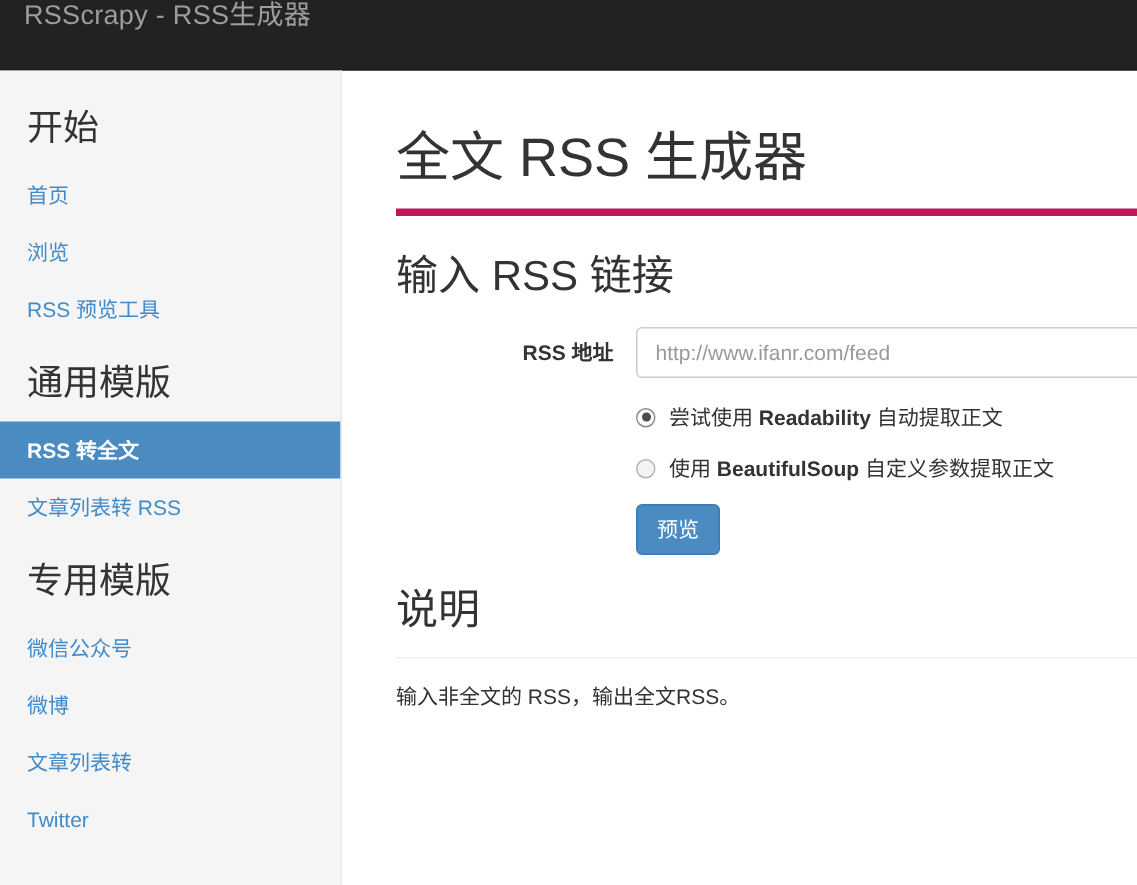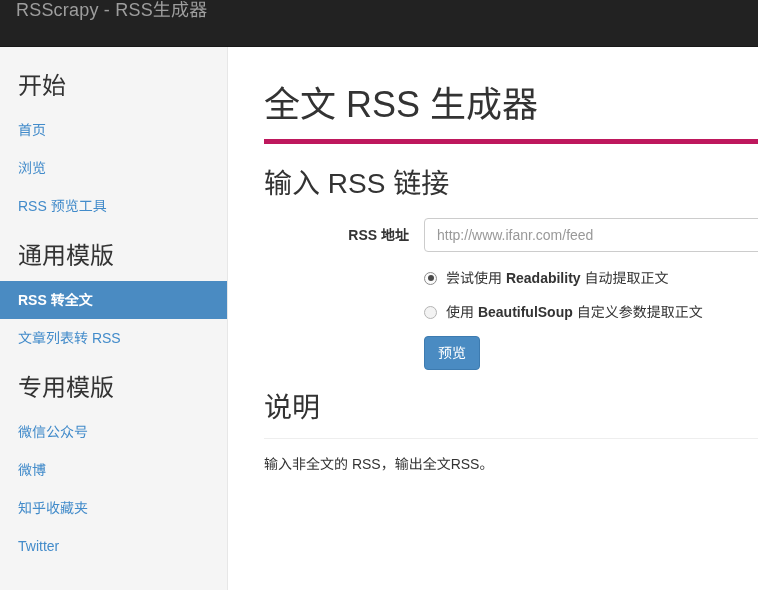--- a/index.html
+++ b/index.html
@@ -226,21 +226,21 @@
     <div>
       <div class="sidebar-heading">通用模版</div>
       <a class="nav-link active" href="#">RSS 转全文</a>
       <a class="nav-link" href="#">文章列表转 RSS</a>
     </div>
 
     <div>
       <div class="sidebar-heading">专用模版</div>
       <a class="nav-link" href="#">微信公众号</a>
       <a class="nav-link" href="#">微博</a>
-      <a class="nav-link" href="#">知乎收藏夹</a>
+      <a class="nav-link" href="#">文章列表转</a>
       <a class="nav-link" href="#">Twitter</a>
     </div>
   </div>
 
   <div class="content">
 
     <h1 class="page-title">全文 RSS 生成器</h1>
 
     <h2 class="section-title">输入 RSS 链接</h2>
 

